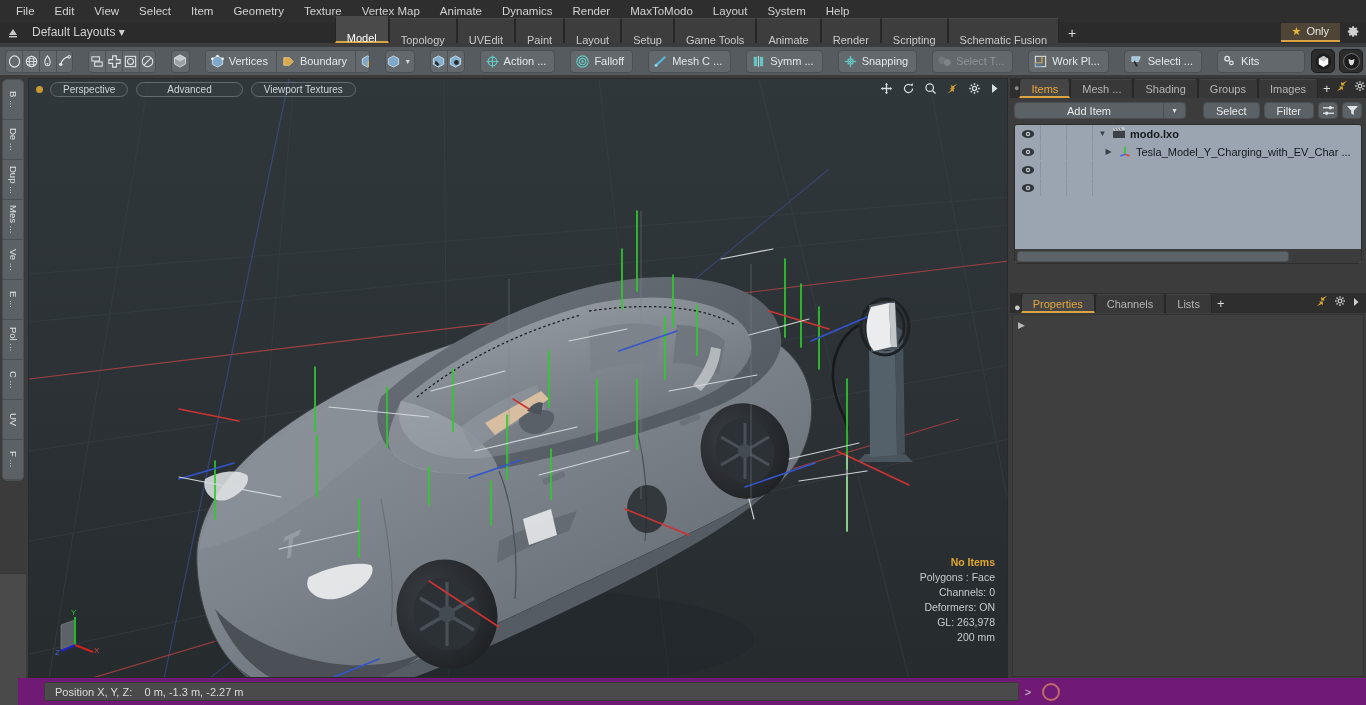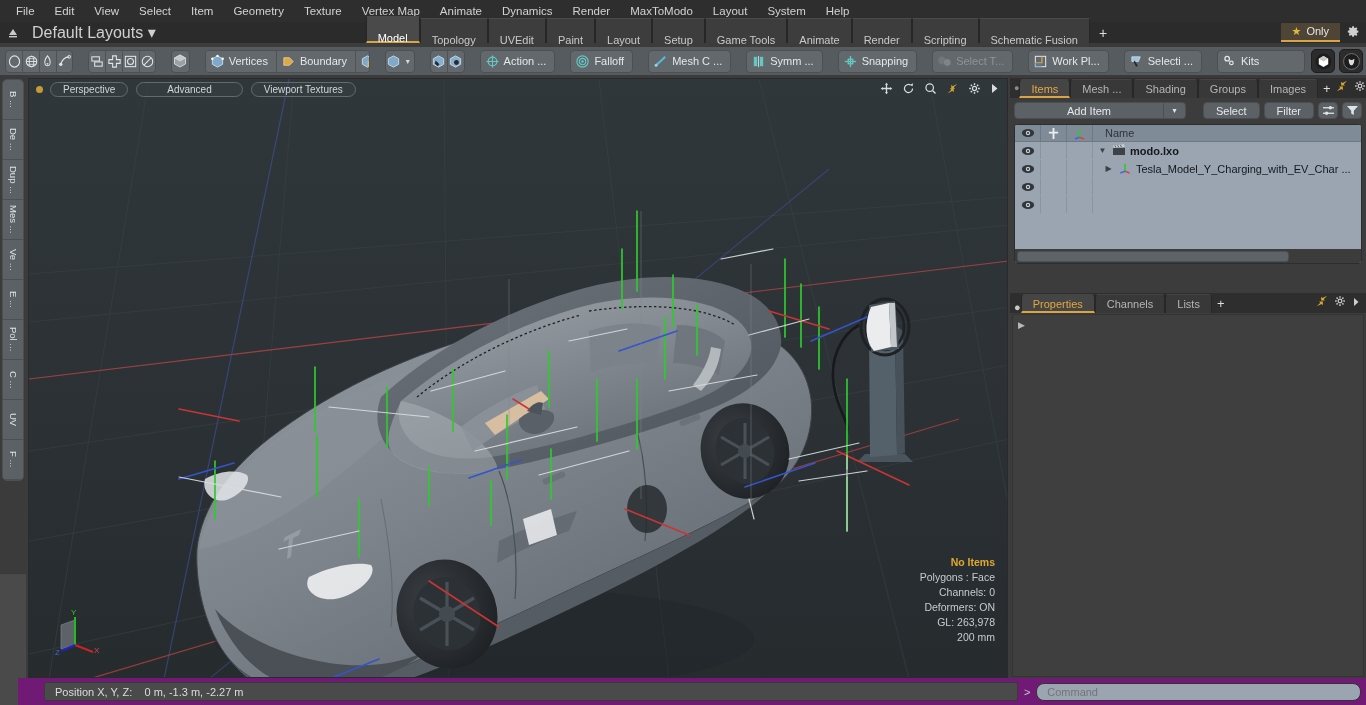--- a/index.html
+++ b/index.html
@@ -18,21 +18,21 @@
     background:#2e2e2e; display:flex; align-items:center; padding-left:6px;
   }
   .menuitem { padding:0 10px; height:22px; line-height:22px; color:#d2d2d2; font-size:11.5px; white-space:nowrap; cursor:default; }
 
   
   .layoutbar {
     position:absolute; left:0; top:22px; width:1366px; height:21px;
     background:#2b2b2b; display:flex; align-items:center;
   }
   .lb-home { width:26px; height:21px; display:flex; align-items:center; justify-content:center; color:#b8b8b8; font-size:12px; }
-  .lb-layouts { padding:0 10px 0 6px; color:#d0d0d0; font-size:16px; height:21px; line-height:21px; white-space:nowrap;}
+  .lb-layouts { padding:0 10px 0 6px; color:#d0d0d0; font-size:12px; height:21px; line-height:21px; white-space:nowrap;}
   .tabs { display:flex; align-items:flex-end; height:21px; }
   .tab {
     height:20px; line-height:19px; padding:12px 11px; background:#3d3d3d;
     color:#c9c9c9; font-size:11px; border-left:1px solid #262626; border-right:1px solid #262626;
     white-space:nowrap; border-top:1px solid #4a4a4a;
   }
   .tab.active { background:#4a4a4a; color:#fff; border-bottom:2px solid #d9a441; }
   .tab-plus { width:26px; text-align:center; color:#ddd; font-size:14px; line-height:20px; }
   .lb-right { margin-left:auto; display:flex; align-items:center; height:21px; }
   .only-btn {
@@ -744,42 +744,20 @@
           </svg>
       </div>
       <div class="ricon">
         <svg width="13" height="11" viewBox="0 0 14 12">
             <path fill="#dfe4e7" d="M1 1 H13 L8.4 6.2 V11 L5.6 9.4 V6.2 Z"></path>
           </svg>
       </div>
     </div>
 
     <div class="itemlist">
-      <div class="il-head">
-        <div class="il-c1">
-          <svg width="14" height="10" viewBox="0 0 16 11">
-              <ellipse cx="8" cy="5.5" rx="7" ry="4.6" fill="#2f353b"></ellipse>
-              <circle cx="8" cy="5.5" r="2.5" fill="#c8d0d6"></circle>
-              <circle cx="8" cy="5.5" r="1.2" fill="#2f353b"></circle>
-            </svg>
-        </div>
-        <div class="il-c2">
-          <svg width="13" height="13" viewBox="0 0 14 14">
-              <path fill="#e9eef2" d="M6 1 H8 V5 H12 V7 H8 V13 H6 V7 H2 V5 H6 Z"></path>
-            </svg>
-        </div>
-        <div class="il-c3">
-          <svg width="13" height="13" viewBox="0 0 14 14">
-              <line x1="7" y1="11" x2="7" y2="3" stroke="#2ecb2e" stroke-width="1.8"></line>
-              <line x1="7" y1="11" x2="12" y2="13" stroke="#d64444" stroke-width="1.8"></line>
-              <line x1="7" y1="11" x2="2" y2="13" stroke="#4466dd" stroke-width="1.8"></line>
-            </svg>
-        </div>
-        <div class="il-name">Name</div>
-      </div>
 
       <div class="il-row">
         <div class="il-c1">
             <svg width="14" height="10" viewBox="0 0 16 11">
               <ellipse cx="8" cy="5.5" rx="7" ry="4.6" fill="#2f353b"></ellipse>
               <circle cx="8" cy="5.5" r="2.5" fill="#c8d0d6"></circle>
               <circle cx="8" cy="5.5" r="1.2" fill="#2f353b"></circle>
             </svg>
           </div>
         <div class="il-c2"></div>
@@ -888,17 +866,16 @@
     </div>
   </div>
 
   <div class="bottombar">
     <div class="posfield">
       <span>Position X, Y, Z:</span>
       &nbsp;&nbsp;
       <span>0 m,  -1.3 m,  -2.27 m</span>
     </div>
     <div class="cmd-prompt">&gt;</div>
-    <input class="cmdfield" type="text" placeholder="Command" style="">
     <div class="cmd-circle"></div>
   </div>
 
 </div>
 
 </body></html>

